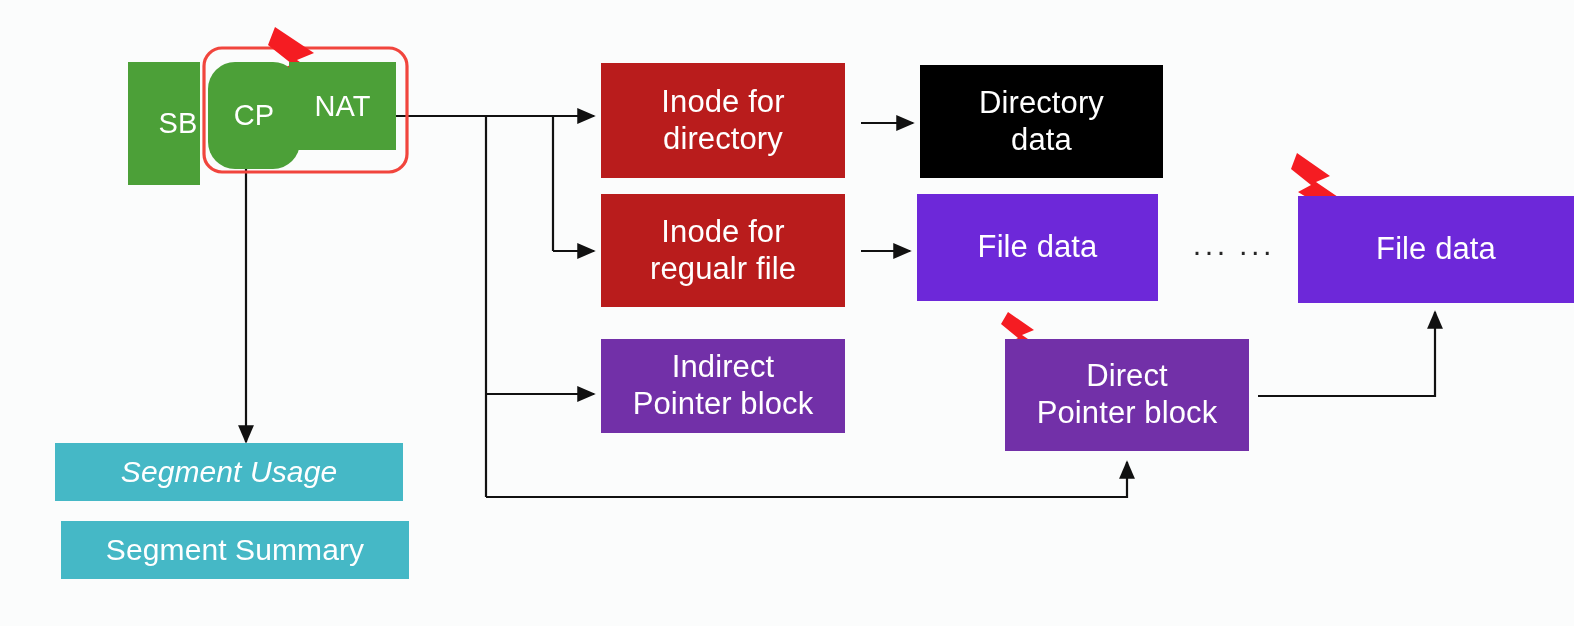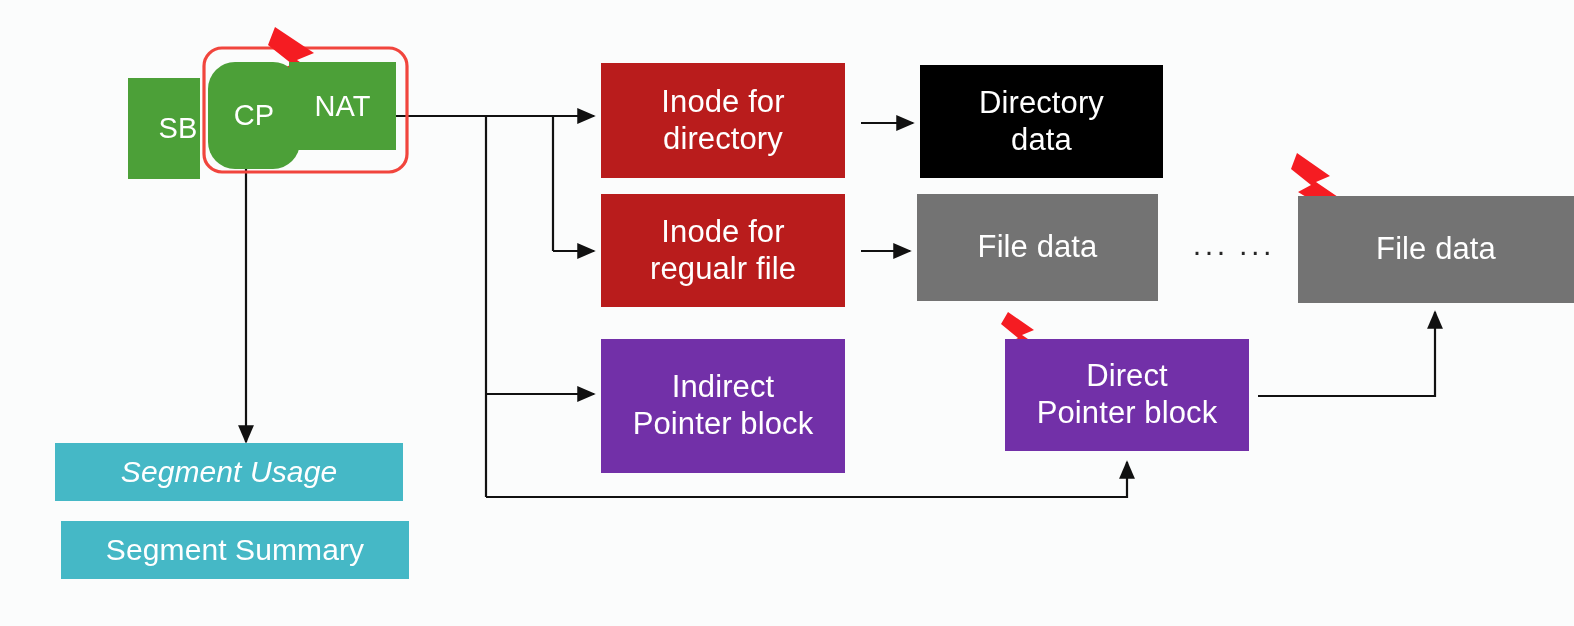--- a/index.html
+++ b/index.html
@@ -26,21 +26,21 @@
     justify-content: center;
     text-align: center;
     color: #ffffff;
     line-height: 1.18;
     white-space: pre-line;
     letter-spacing: 0.1px;
   }
   .green   { background: #4CA038; }
   .blue    { background: #b91c1c; }
   .black   { background: #000000; }
-  .yellow  { background: #737373; }
+  .yellow  { background: #6d28d9; }
   .purple  { background: #7230A8; }
   .teal    { background: #45B8C6; }
 
   .fs-sb   { font-size: 29px; }
   .fs-mid  { font-size: 30px; }
   .fs-big  { font-size: 31px; }
 
   .svg-layer {
     position: absolute;
     left: 0;
@@ -100,37 +100,37 @@
 
     <g>
       <path d="M1008,312 L1034,330 L1022,335 L1040,347 L1029,351 L1052,369 L1032,362 L1038,375 L1018,361 L1027,355 L1008,343 L1018,338 L1001,324 Z" fill="#F51C22"></path>
     </g>
 
     <g>
       <path d="M1297,153 L1330,176 L1316,182 L1338,197 L1324,202 L1351,223 L1327,215 L1334,230 L1310,214 L1321,206 L1298,192 L1311,185 L1291,169 Z" fill="#F51C22"></path>
     </g>
   </svg>
 
-  <div class="box green fs-sb" style="left:128px; top:78px; width:72px; height:101px;padding-left:28px;">SB</div>
+  <div class="box green fs-sb" style="left:128px; top:62px; width:72px; height:123px;padding-left:28px;">SB</div>
 
   <div class="box green fs-sb" style="left:208px; top:62px; width:92px; height:107px;border-radius:27px;">CP</div>
 
   <div class="box green fs-sb" style="left:289px; top:62px; width:107px; height:88px;">NAT</div>
 
   <div class="box teal fs-mid" style="left:55px; top:443px; width:348px; height:58px;font-style:italic;">Segment Usage</div>
 
   <div class="box teal fs-mid" style="left:61px; top:521px; width:348px; height:58px;">Segment Summary</div>
 
   <div class="box blue fs-big" style="left:601px; top:63px; width:244px; height:115px;">Inode for
 directory</div>
 
   <div class="box blue fs-big" style="left:601px; top:194px; width:244px; height:113px;">Inode for
 regualr file</div>
 
-  <div class="box purple fs-big" style="left:601px; top:339px; width:244px; height:134px;">Indirect
+  <div class="box purple fs-big" style="left:601px; top:339px; width:244px; height:94px;">Indirect
 Pointer block</div>
 
   <div class="box purple fs-big" style="left:1005px; top:339px; width:244px; height:112px;">Direct
 Pointer block</div>
 
   <div class="box black fs-big" style="left:920px; top:65px; width:243px; height:113px;">Directory
 data</div>
 
   <div class="box yellow fs-big" style="left:917px; top:194px; width:241px; height:107px;">File data</div>
 

